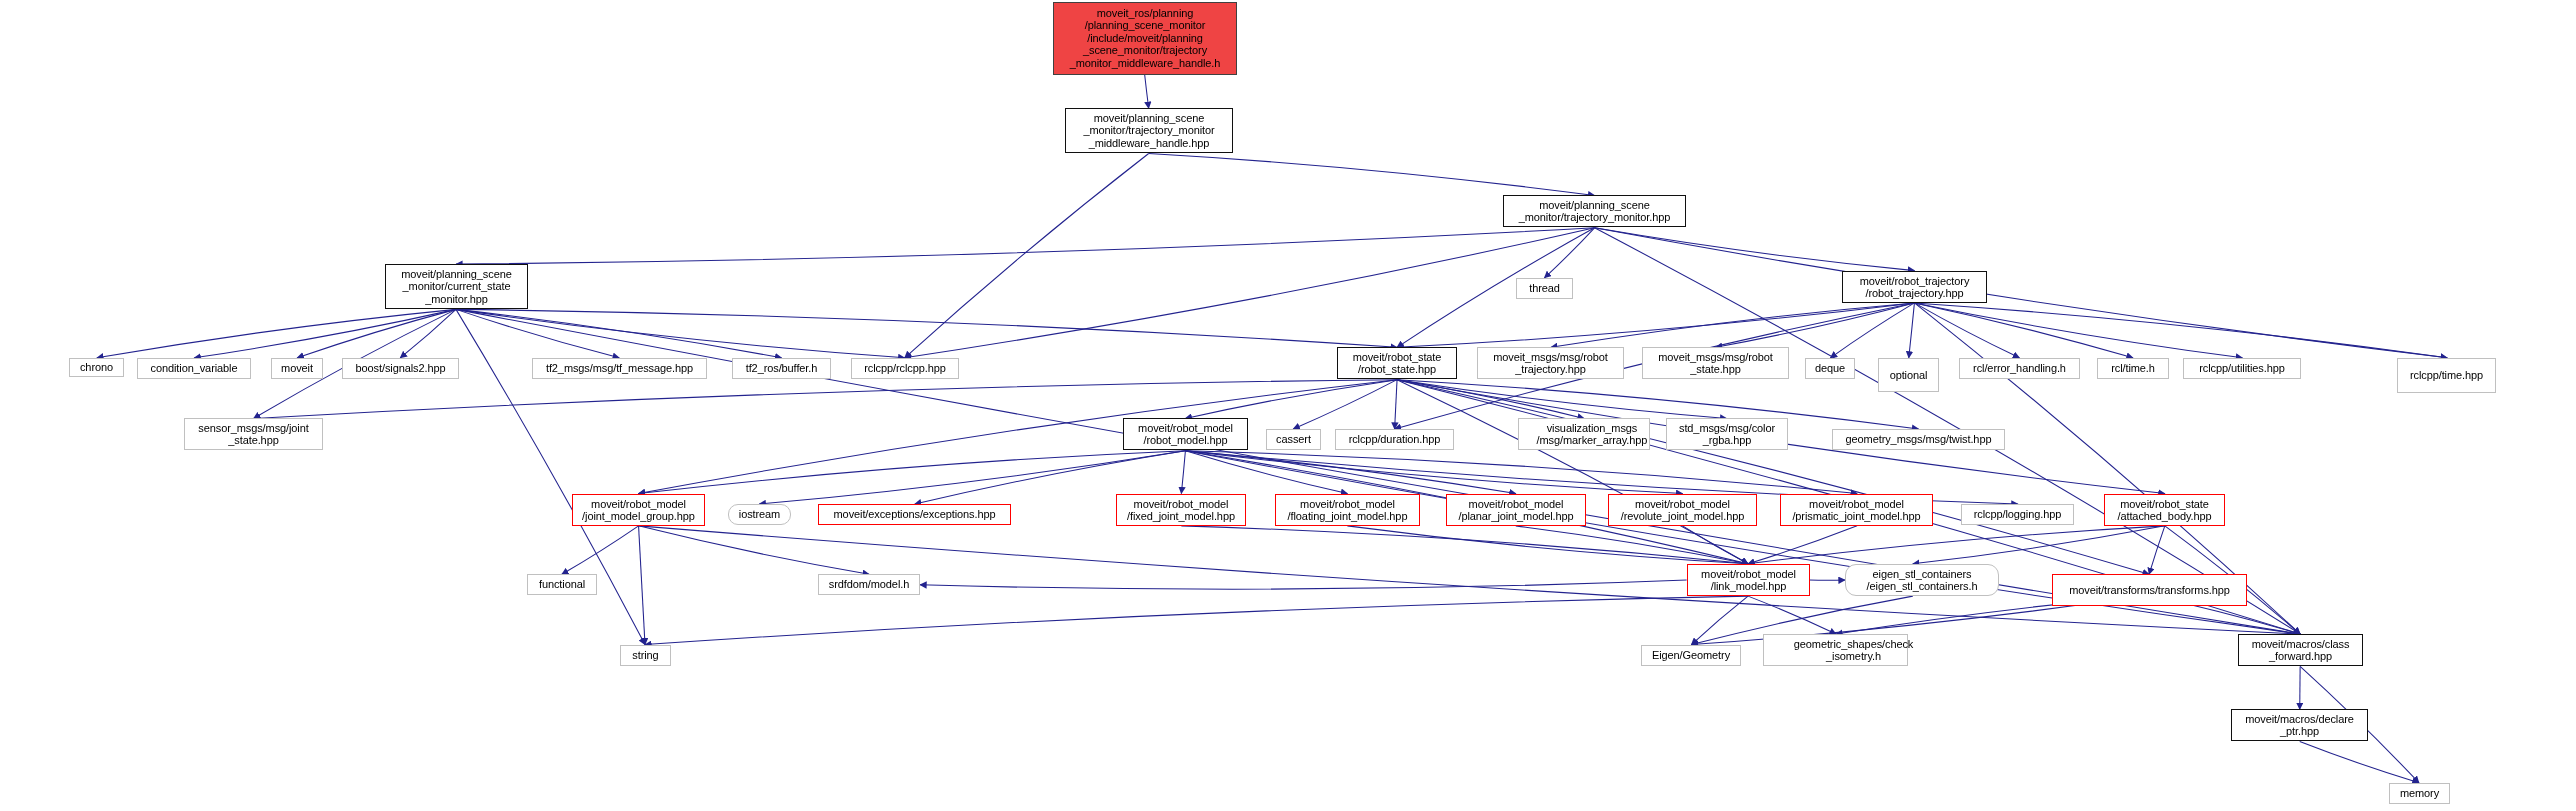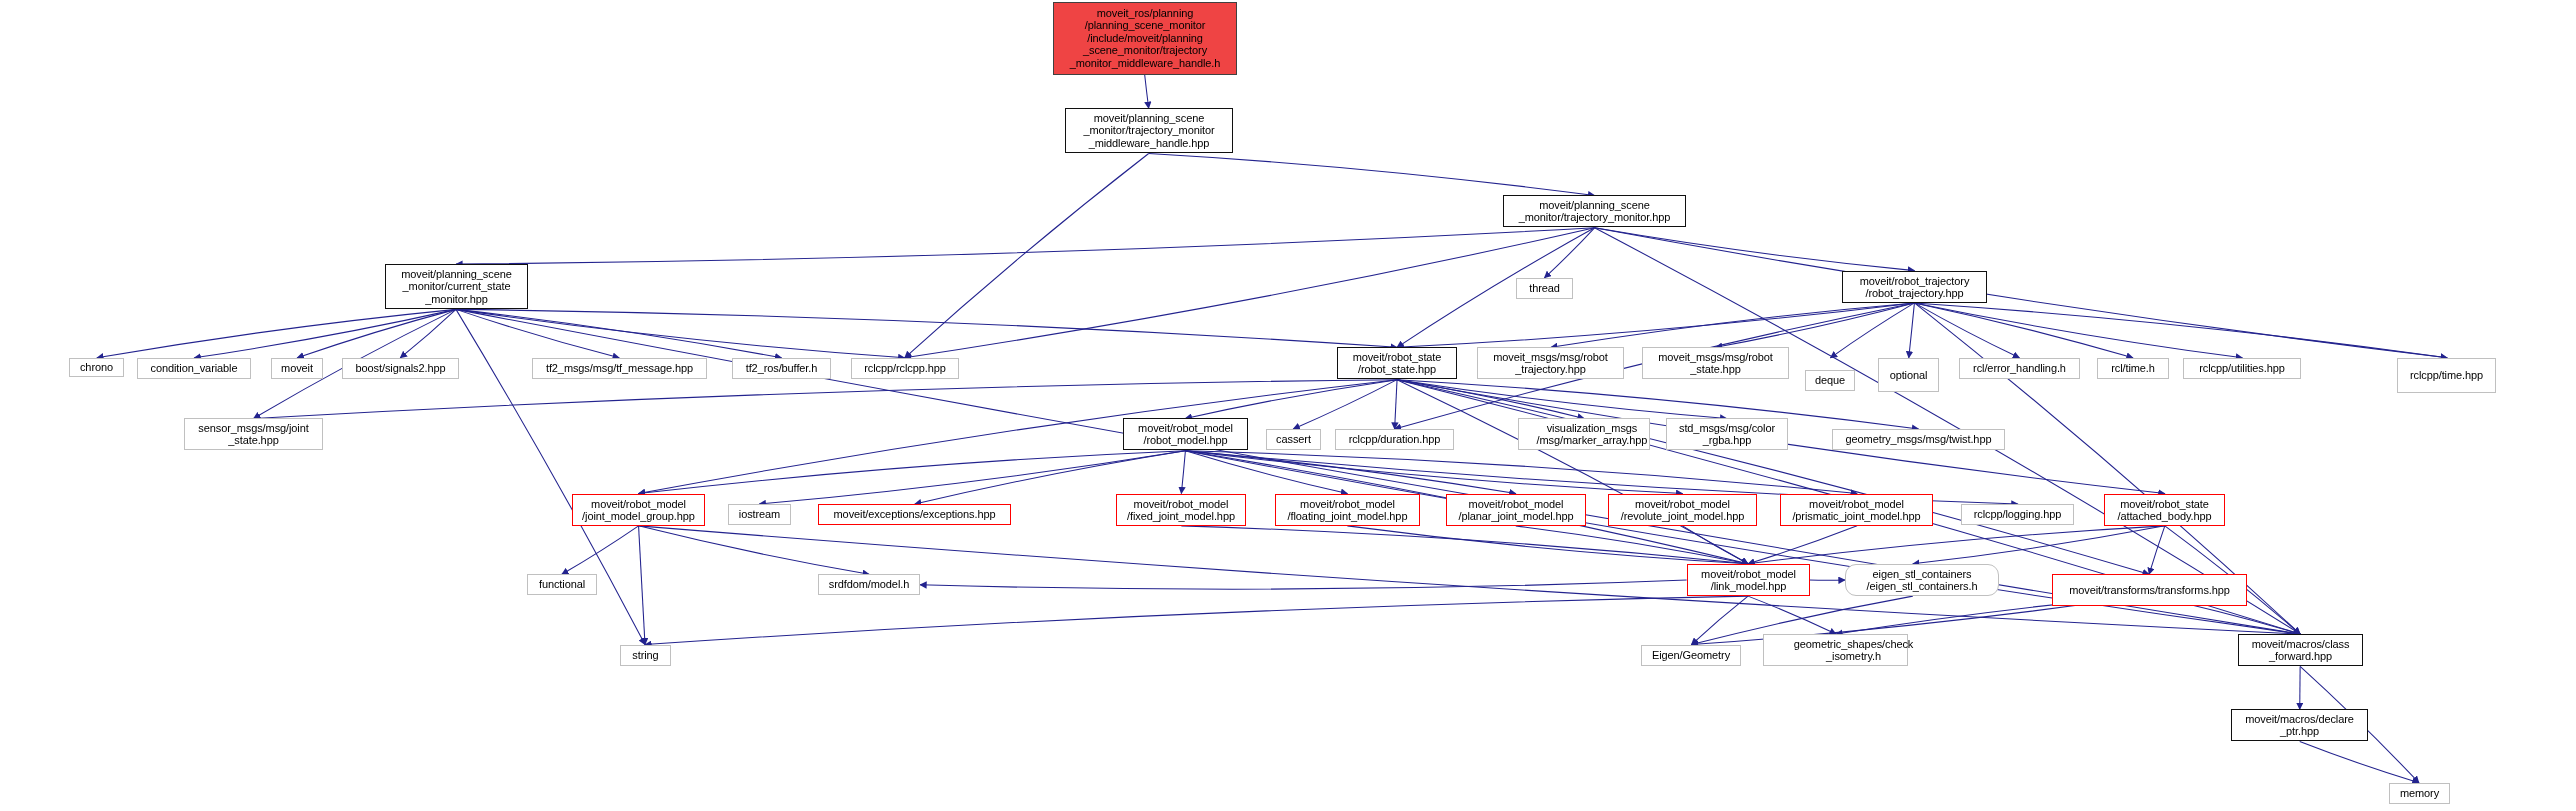--- a/index.html
+++ b/index.html
@@ -151,40 +151,40 @@
       <div class="node normal" style="left: 342px; top: 358px; width: 117px; height: 21px;">boost/signals2.hpp</div>
       <div class="node normal" style="left: 532px; top: 358px; width: 175px; height: 21px;">tf2_msgs/msg/tf_message.hpp</div>
       <div class="node normal" style="left: 732px; top: 358px; width: 99px; height: 21px;">tf2_ros/buffer.h</div>
       <div class="node normal" style="left: 851px; top: 358px; width: 108px; height: 21px;">rclcpp/rclcpp.hpp</div>
       <div class="node dark" style="left: 1337px; top: 347px; width: 120px; height: 32px;">moveit/robot_state
 /robot_state.hpp</div>
       <div class="node normal" style="left: 1477px; top: 347px; width: 147px; height: 32px;">moveit_msgs/msg/robot
 _trajectory.hpp</div>
       <div class="node normal" style="left: 1642px; top: 347px; width: 147px; height: 32px;">moveit_msgs/msg/robot
 _state.hpp</div>
-      <div class="node normal" style="left: 1805px; top: 370px; width: 50px; height: 21px;">deque</div>
+      <div class="node normal" style="left: 1805px; top: 358px; width: 50px; height: 21px;">deque</div>
       <div class="node normal" style="left: 1878px; top: 358px; width: 61px; height: 34px;">optional</div>
       <div class="node normal" style="left: 1959px; top: 358px; width: 121px; height: 21px;">rcl/error_handling.h</div>
       <div class="node normal" style="left: 2097px; top: 358px; width: 72px; height: 21px;">rcl/time.h</div>
       <div class="node normal" style="left: 2183px; top: 358px; width: 118px; height: 21px;">rclcpp/utilities.hpp</div>
       <div class="node normal" style="left: 2397px; top: 358px; width: 99px; height: 35px;">rclcpp/time.hpp</div>
       <div class="node normal" style="left: 184px; top: 418px; width: 139px; height: 32px;">sensor_msgs/msg/joint
 _state.hpp</div>
       <div class="node dark" style="left: 1123px; top: 418px; width: 125px; height: 32px;">moveit/robot_model
 /robot_model.hpp</div>
       <div class="node normal" style="left: 1266px; top: 429px; width: 55px; height: 21px;">cassert</div>
       <div class="node normal" style="left: 1335px; top: 429px; width: 119px; height: 21px;">rclcpp/duration.hpp</div>
       <div class="node normal" style="left: 1518px; top: 418px; width: 132px; height: 32px; padding-left: 16px;">visualization_msgs
 /msg/marker_array.hpp</div>
       <div class="node normal" style="left: 1666px; top: 418px; width: 122px; height: 32px;">std_msgs/msg/color
 _rgba.hpp</div>
       <div class="node normal" style="left: 1832px; top: 429px; width: 173px; height: 21px;">geometry_msgs/msg/twist.hpp</div>
       <div class="node red" style="left: 572px; top: 494px; width: 133px; height: 32px;">moveit/robot_model
 /joint_model_group.hpp</div>
-      <div class="node normal" style="left: 728px; top: 504px; width: 63px; height: 21px;">iostream</div>
+      <div class="node normal" style="left: 728px; top: 504px; width: 63px; height: 21px; border-radius: 10px;">iostream</div>
       <div class="node red" style="left: 818px; top: 504px; width: 193px; height: 21px;">moveit/exceptions/exceptions.hpp</div>
       <div class="node red" style="left: 1116px; top: 494px; width: 130px; height: 32px;">moveit/robot_model
 /fixed_joint_model.hpp</div>
       <div class="node red" style="left: 1275px; top: 494px; width: 145px; height: 32px;">moveit/robot_model
 /floating_joint_model.hpp</div>
       <div class="node red" style="left: 1446px; top: 494px; width: 140px; height: 32px;">moveit/robot_model
 /planar_joint_model.hpp</div>
       <div class="node red" style="left: 1608px; top: 494px; width: 149px; height: 32px;">moveit/robot_model
 /revolute_joint_model.hpp</div>
       <div class="node red" style="left: 1780px; top: 494px; width: 153px; height: 32px;">moveit/robot_model

